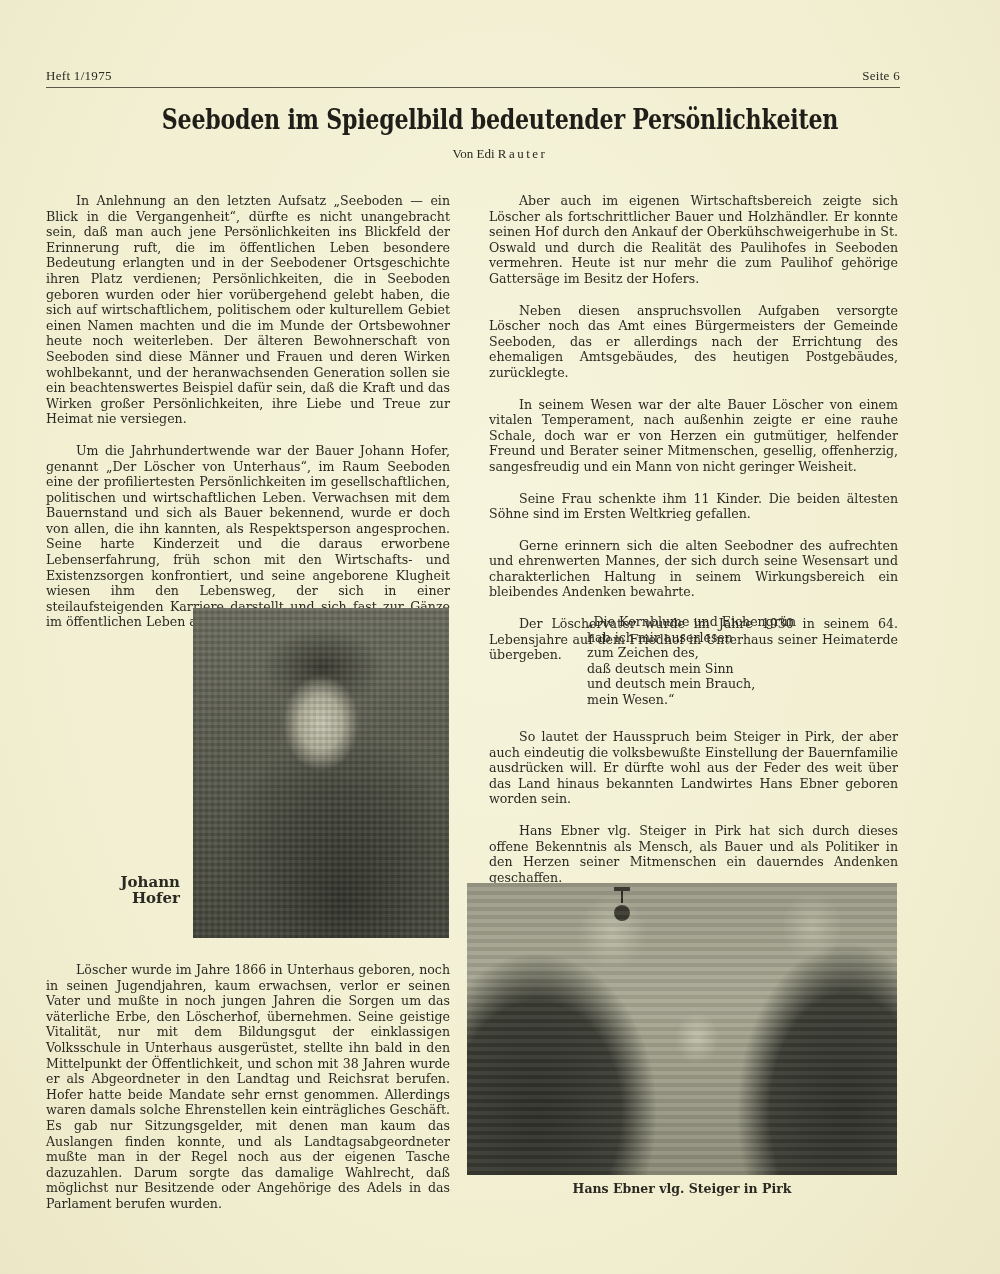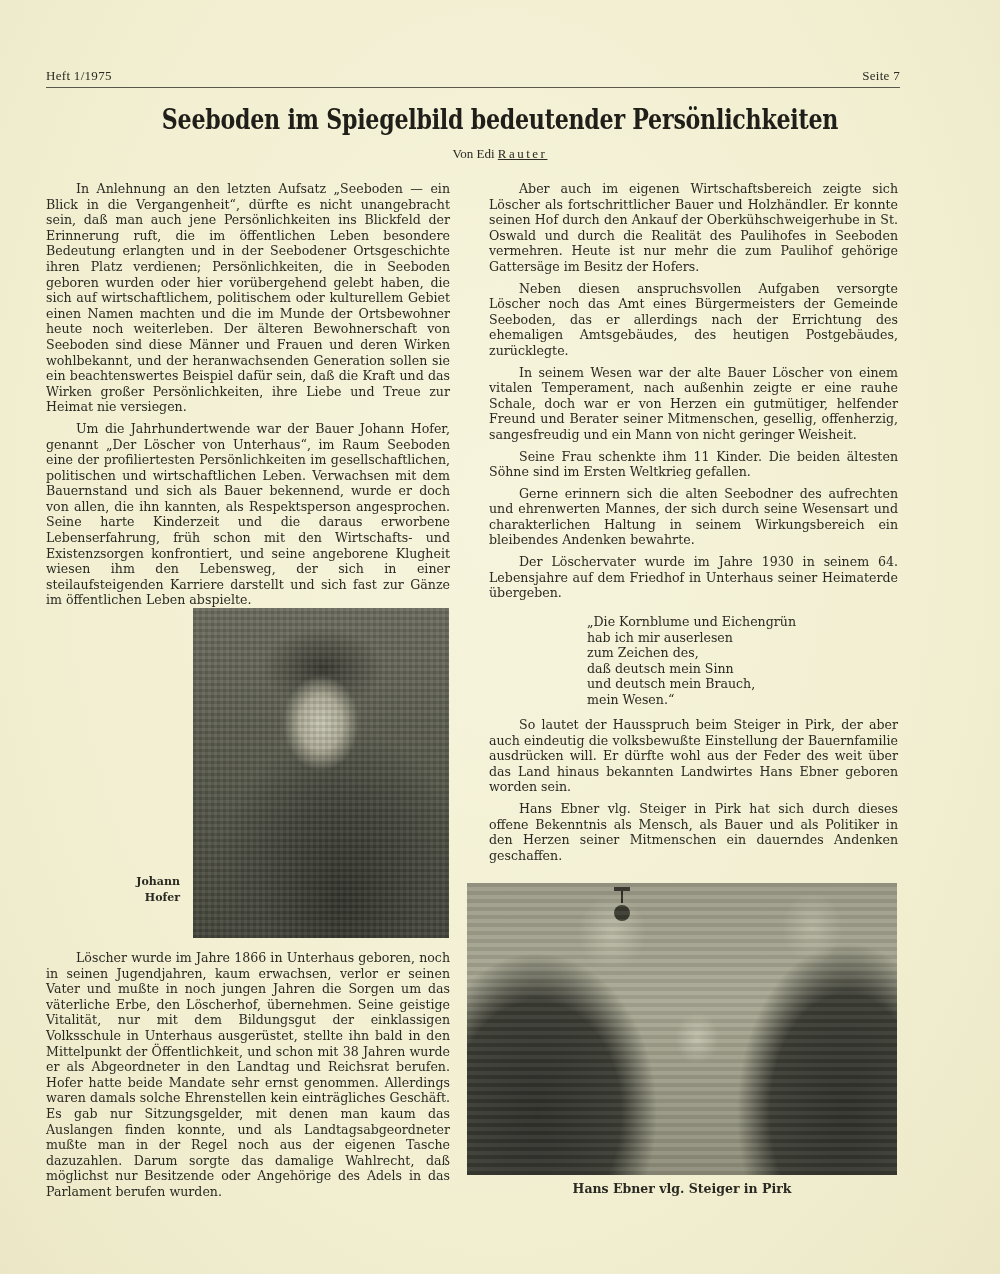--- a/index.html
+++ b/index.html
@@ -16,41 +16,41 @@
     .rh-left { position: absolute; left: 0; top: 0; font-family: "Liberation Serif", serif; font-size: 13px; }
     .rh-center { position: absolute; left: 0; right: 0; text-align: center; top: 0;
       font-family: "Liberation Serif", serif; font-weight: bold; letter-spacing: 2.2px; font-size: 12px; }
     .rh-right { position: absolute; right: 0; top: 0; font-family: "Liberation Serif", serif; font-size: 13px; }
     .rule { position: absolute; left: 46px; width: 854px; top: 87px; height: 1px; background: #5a584a; }
     .title { position: absolute; left: 0; right: 0; top: 104px; text-align: center;
       font-family: "DejaVu Serif", serif; font-weight: bold; font-size: 27px; letter-spacing: -0.3px;
       transform: scaleX(0.82); transform-origin: 50% 0; color: #1f1e18; }
     .byline { position: absolute; left: 0; right: 0; top: 146px; text-align: center;
       font-family: "Liberation Serif", serif; font-size: 13px; }
-    .byline .spaced { letter-spacing: 2.5px; text-decoration: underline; }
+    .byline .spaced { letter-spacing: 2.5px; }
     .col { position: absolute; font-size: 12.6px; line-height: 15.6px; text-align: justify; }
-    .col p { margin: 4px 0 6px 0; text-indent: 30px; hyphens: manual; }
+    .col p { margin: 16px 0 6px 0; text-indent: 30px; hyphens: manual; }
     .col-left-top { left: 46px; width: 404px; top: 177px; }
     .col-left-bottom { left: 46px; width: 404px; top: 946px; }
     .col-right-top { left: 489px; width: 409px; top: 177px; }
     .col-right-mid { left: 489px; width: 409px; top: 713px; }
     .poem { position: absolute; left: 587px; top: 614px; font-size: 12.6px; line-height: 15.6px; }
     .poem div { white-space: nowrap; }
     .photo { position: absolute; overflow: hidden; }
     .photo-hofer { left: 193px; top: 608px; width: 256px; height: 330px;
       background:
         radial-gradient(ellipse 38px 48px at 128px 115px, #c9c8b4 0%, #b0ae99 55%, rgba(0,0,0,0) 100%),
         radial-gradient(ellipse 60px 40px at 130px 60px, #3a3a32 0%, rgba(0,0,0,0) 100%),
         radial-gradient(ellipse 130px 170px at 150px 290px, #33342c 0%, #45463c 60%, rgba(0,0,0,0) 100%),
         linear-gradient(180deg, #6d6e60 0%, #5b5c4f 45%, #45463b 100%); }
     .photo-hofer::after { content: ""; position: absolute; inset: 0;
       background: repeating-linear-gradient(0deg, rgba(0,0,0,0.08) 0 3px, rgba(255,255,255,0.04) 3px 6px),
                   repeating-linear-gradient(90deg, rgba(0,0,0,0.06) 0 3px, rgba(255,255,255,0.03) 3px 6px); }
     .caption-hofer { position: absolute; left: 100px; width: 80px; top: 874px; text-align: right;
-      font-weight: bold; font-size: 11px; line-height: 16px; }
+      font-weight: bold; font-size: 15px; line-height: 16px; }
     .photo-ebner { left: 467px; top: 883px; width: 430px; height: 292px;
       background:
         radial-gradient(ellipse 34px 38px at 145px 50px, #bdbca8 0%, rgba(0,0,0,0) 100%),
         radial-gradient(ellipse 30px 36px at 345px 45px, #b7b6a2 0%, rgba(0,0,0,0) 100%),
         radial-gradient(ellipse 22px 26px at 230px 155px, #c2c1ad 0%, rgba(0,0,0,0) 100%),
         radial-gradient(ellipse 120px 160px at 70px 230px, #2f302a 0%, #3a3b33 70%, rgba(0,0,0,0) 100%),
         radial-gradient(ellipse 110px 170px at 380px 230px, #30312a 0%, #3b3c34 70%, rgba(0,0,0,0) 100%),
         linear-gradient(180deg, #9c9b88 0%, #a9a894 40%, #8e8d7a 100%); }
     .photo-ebner::after { content: ""; position: absolute; inset: 0;
       background: repeating-linear-gradient(0deg, rgba(0,0,0,0.07) 0 4px, rgba(255,255,255,0.05) 4px 8px); }
@@ -58,21 +58,21 @@
     .caption-ebner { position: absolute; left: 467px; width: 430px; top: 1181px; text-align: center;
       font-weight: bold; font-size: 12.5px; }
   </style>
 </head>
 <body>
 
 <div class="page">
 
   <div class="running-head">
     <span class="rh-left">Heft 1/1975</span>
-    <span class="rh-right">Seite 7</span>
+    <span class="rh-right">Seite 6</span>
   </div>
   <div class="rule"></div>
 
   <div class="title">Seeboden im Spiegelbild bedeutender Persönlichkeiten</div>
   <div class="byline">
     <span>Von Edi</span>
     <span class="spaced">Rauter</span>
   </div>
 
   <div class="col col-left-top">

